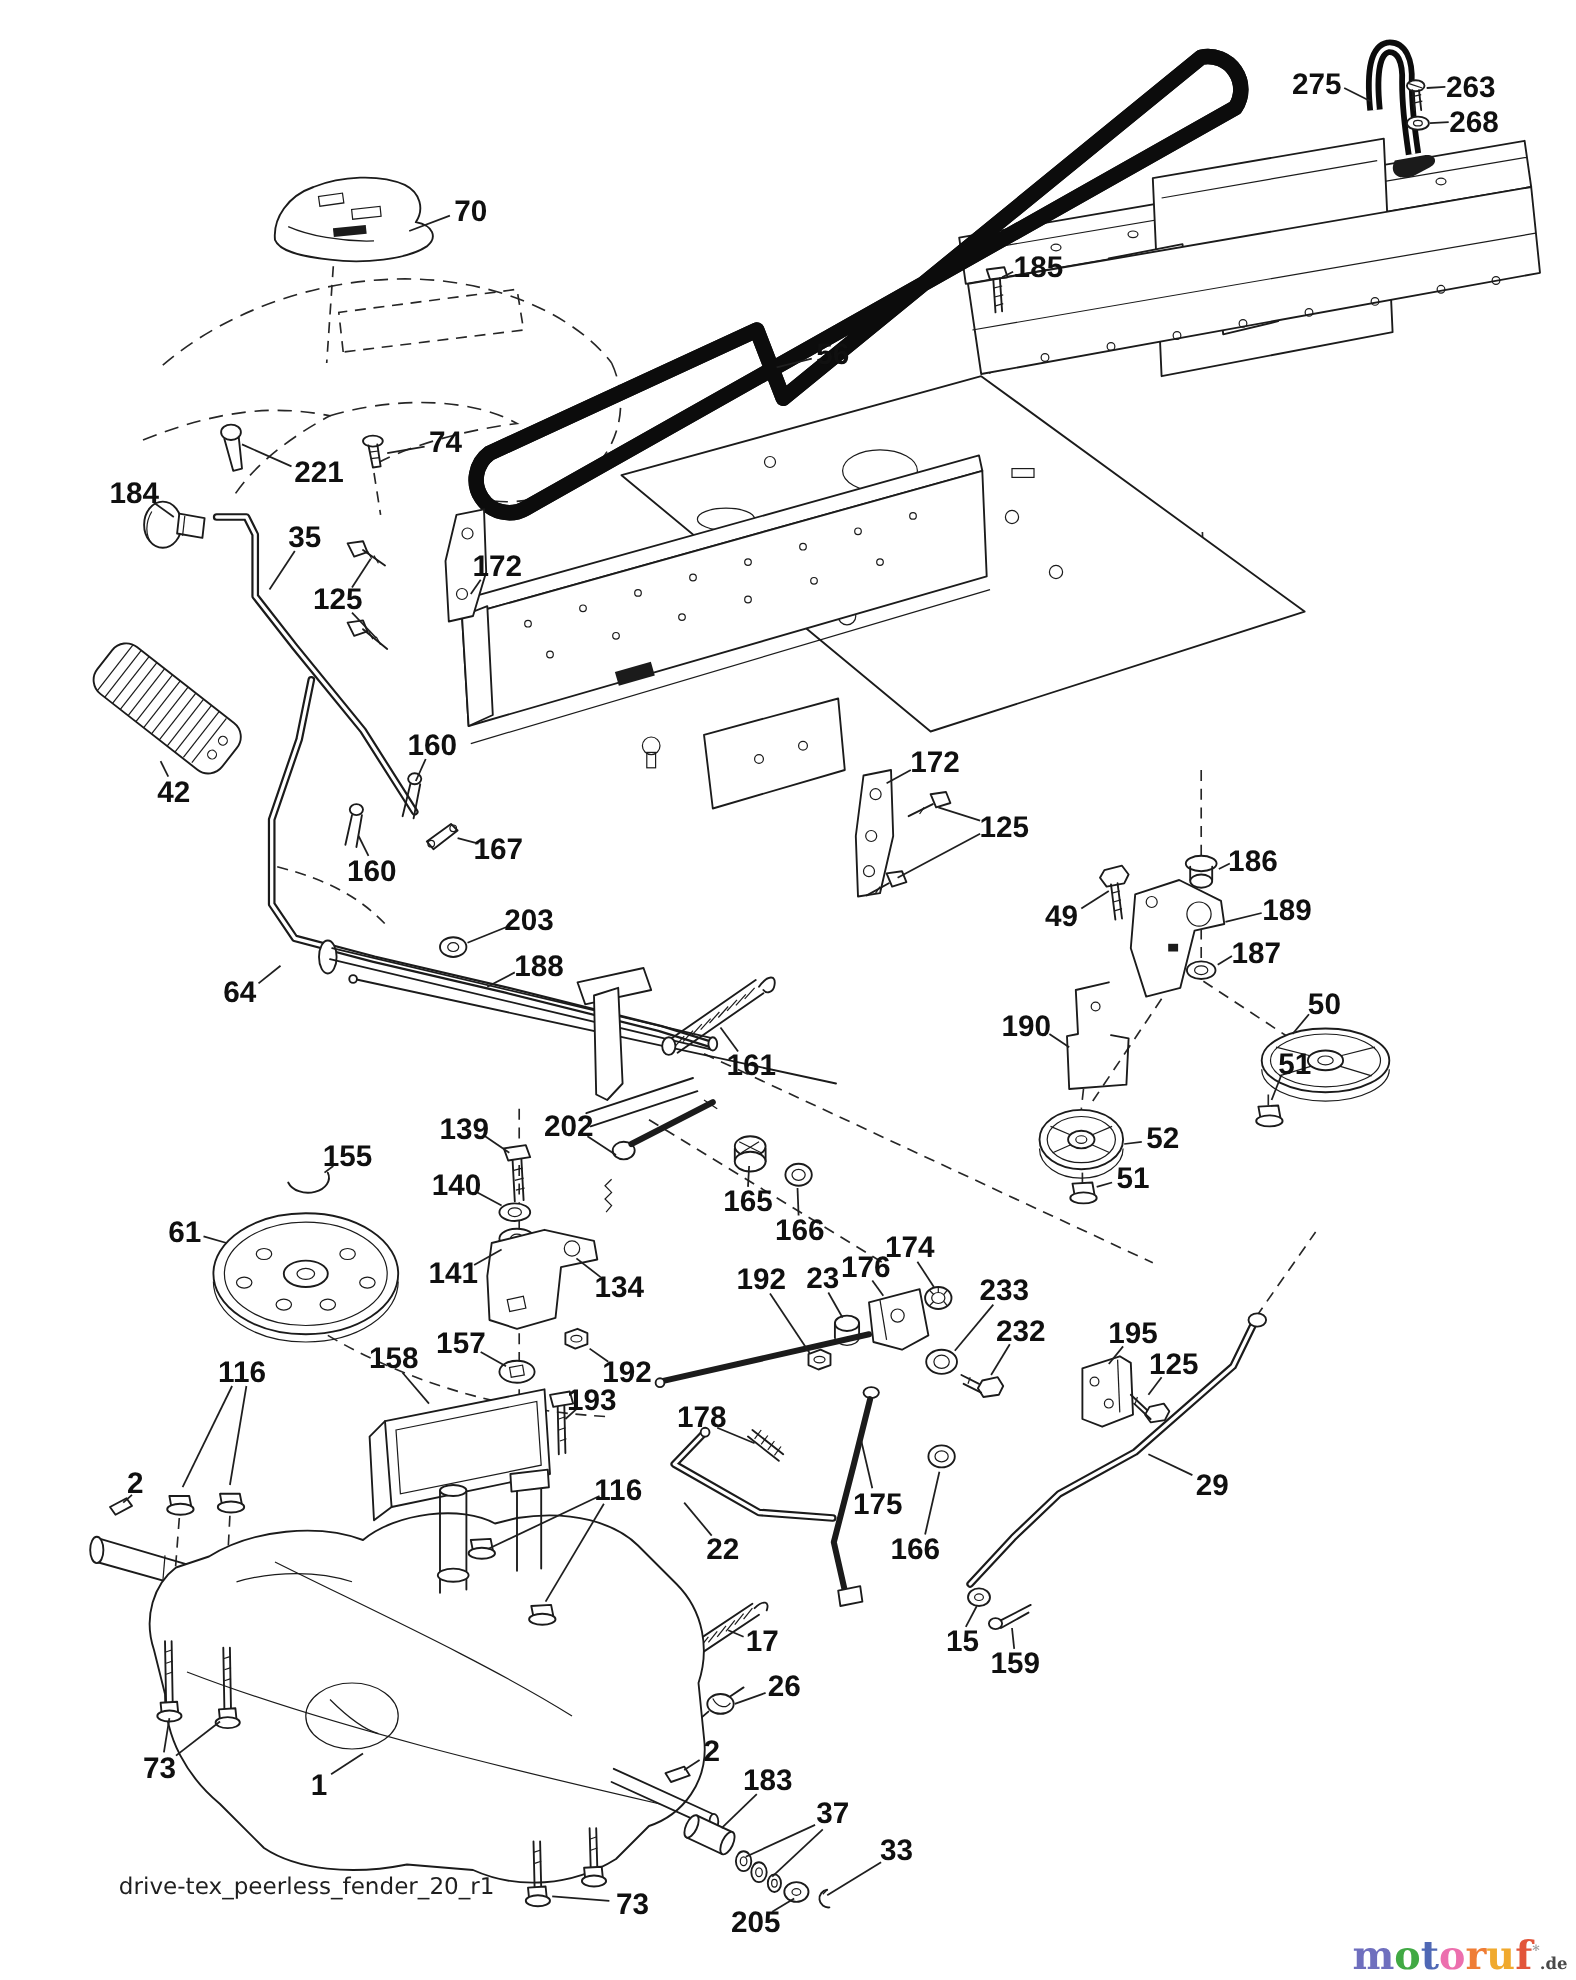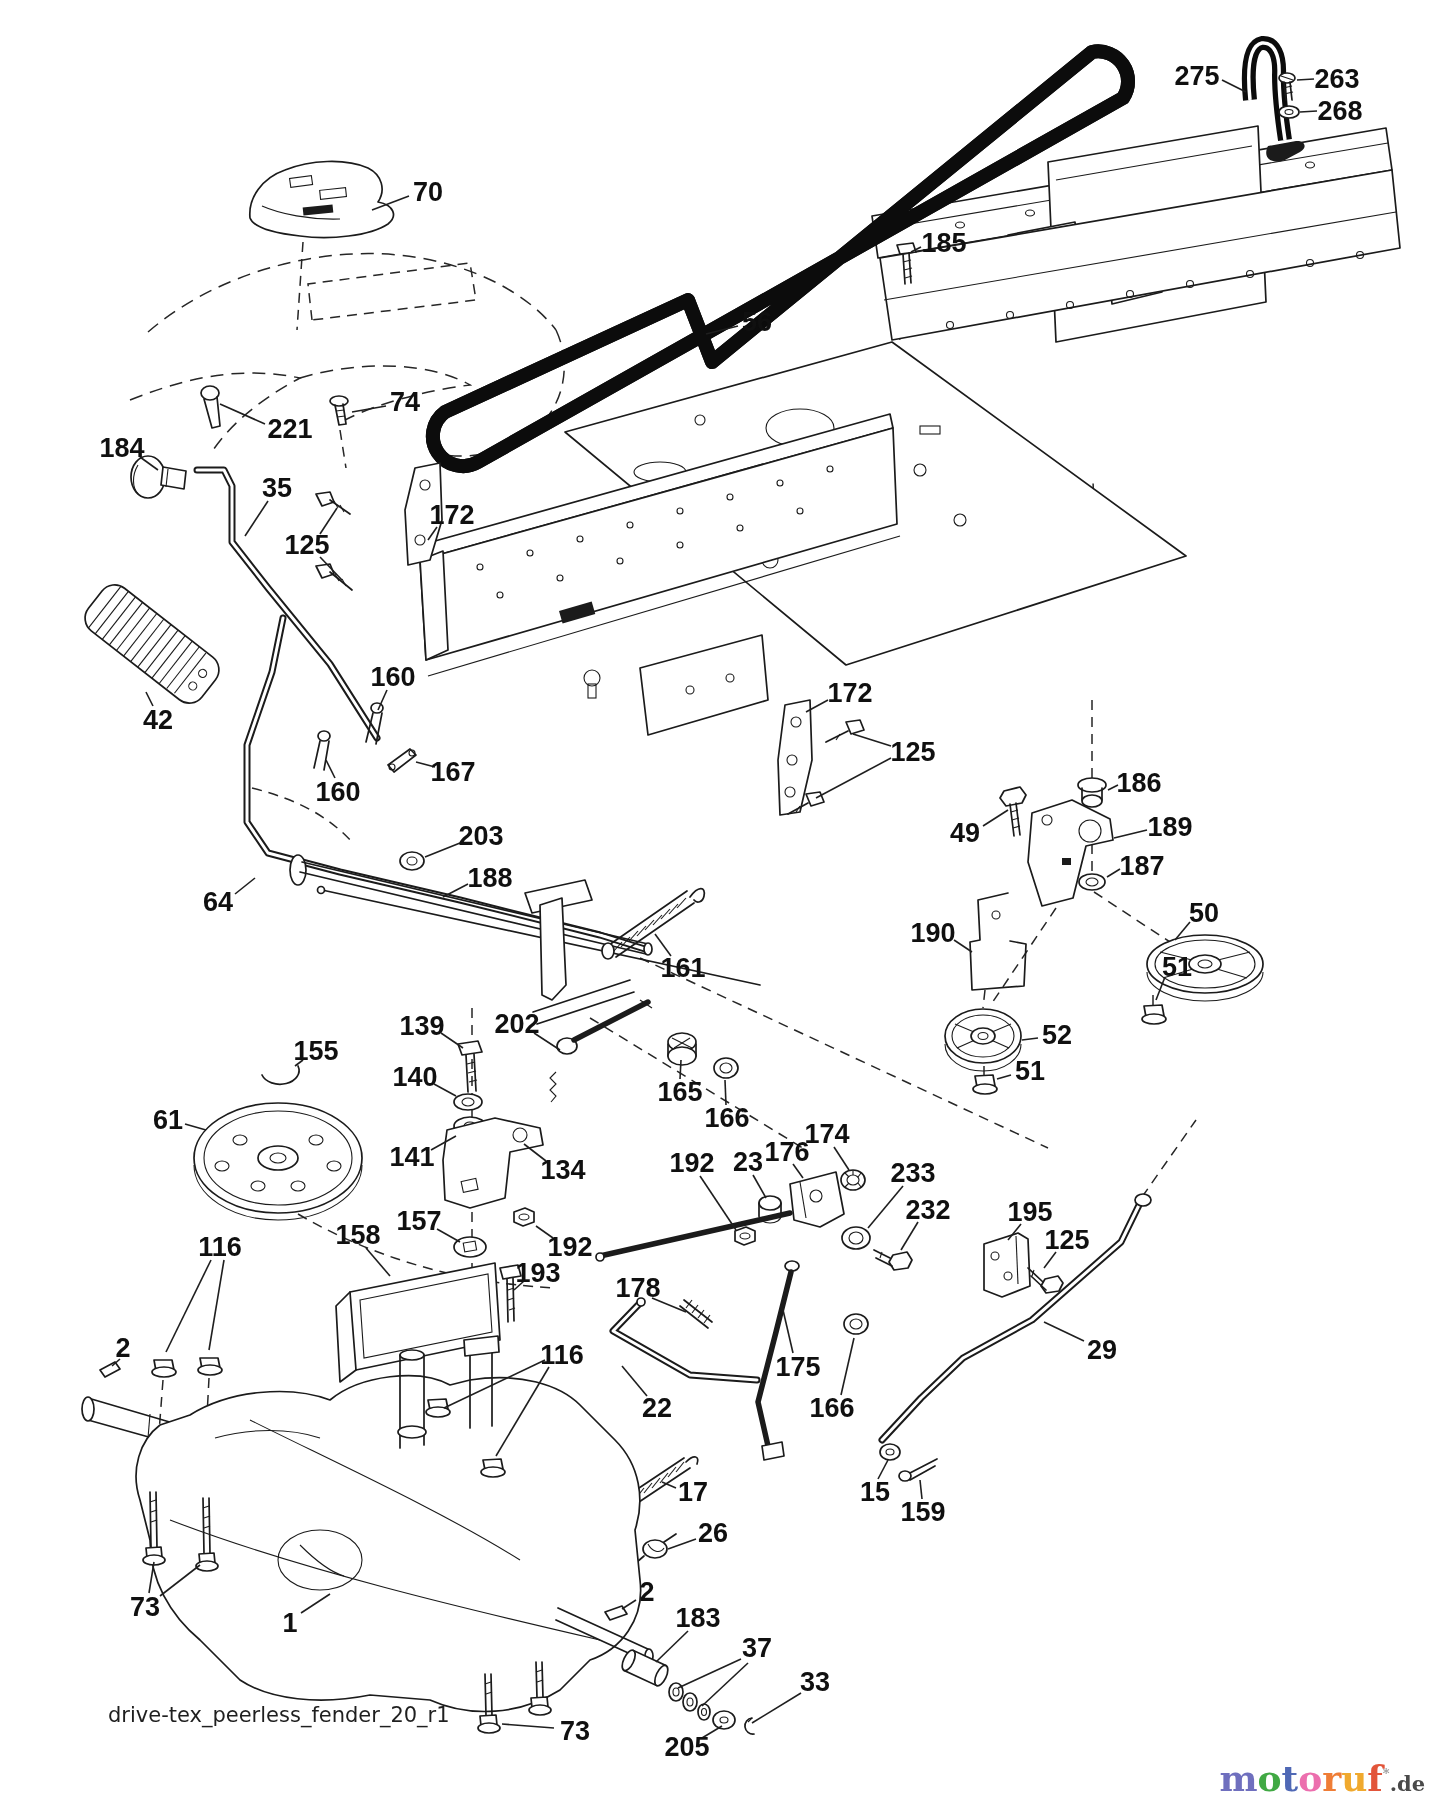--- a/index.html
+++ b/index.html
@@ -15,21 +15,21 @@
   .tube-core{fill:none;stroke:#ffffff;stroke-width:3;stroke-linecap:round;stroke-linejoin:round;}
   .dash{fill:none;stroke:#262626;stroke-width:1.5;stroke-dasharray:10 7;}
   .dashf{fill:none;stroke:#262626;stroke-width:1.5;stroke-dasharray:13 8;}
   .belt{fill:none;stroke:#0c0c0c;stroke-width:14;stroke-linejoin:round;}
   .belt-core{fill:none;stroke:#ffffff;stroke-width:3.5;stroke-linejoin:round;}
   .callout{font:700 27px "Liberation Sans",sans-serif;fill:#101010;text-anchor:middle;dominant-baseline:central;}
   .leader{stroke:#1f1f1f;stroke-width:1.6;}
   .caption{font:400 21px "DejaVu Sans",sans-serif;fill:#1f1f1f;}
   .logo{position:absolute;right:8px;bottom:4px;font:700 36px "DejaVu Serif",serif;line-height:1;}
   .logo .mark{font-size:13px;color:#9a9a9a;vertical-align:super;}
-  .logo .suffix{font-size:21px;color:#4a4a4a;}
+  .logo .suffix{font-size:15px;color:#4a4a4a;}
 </style>
 </head>
 <body>
 
 <div id="stage">
 <svg width="1433" height="1800" viewBox="0 0 1433 1800">
 
   <g>
     <path class="dashf" d="M 148 332 C 220 270 330 242 420 258 C 480 268 530 296 556 330"></path>
     <path class="dashf" d="M 130 400 C 200 372 250 368 300 378 C 255 402 225 430 210 455"></path>

